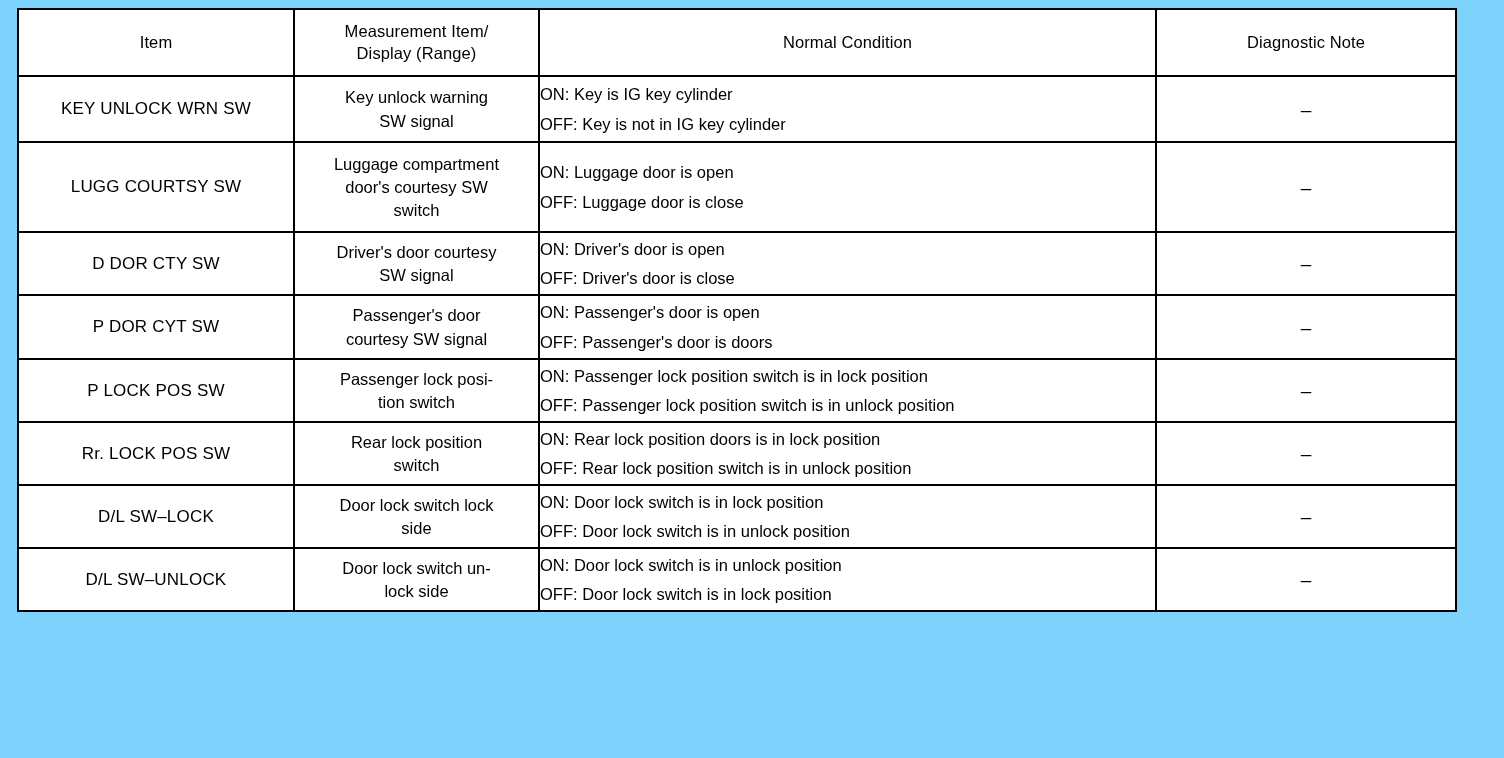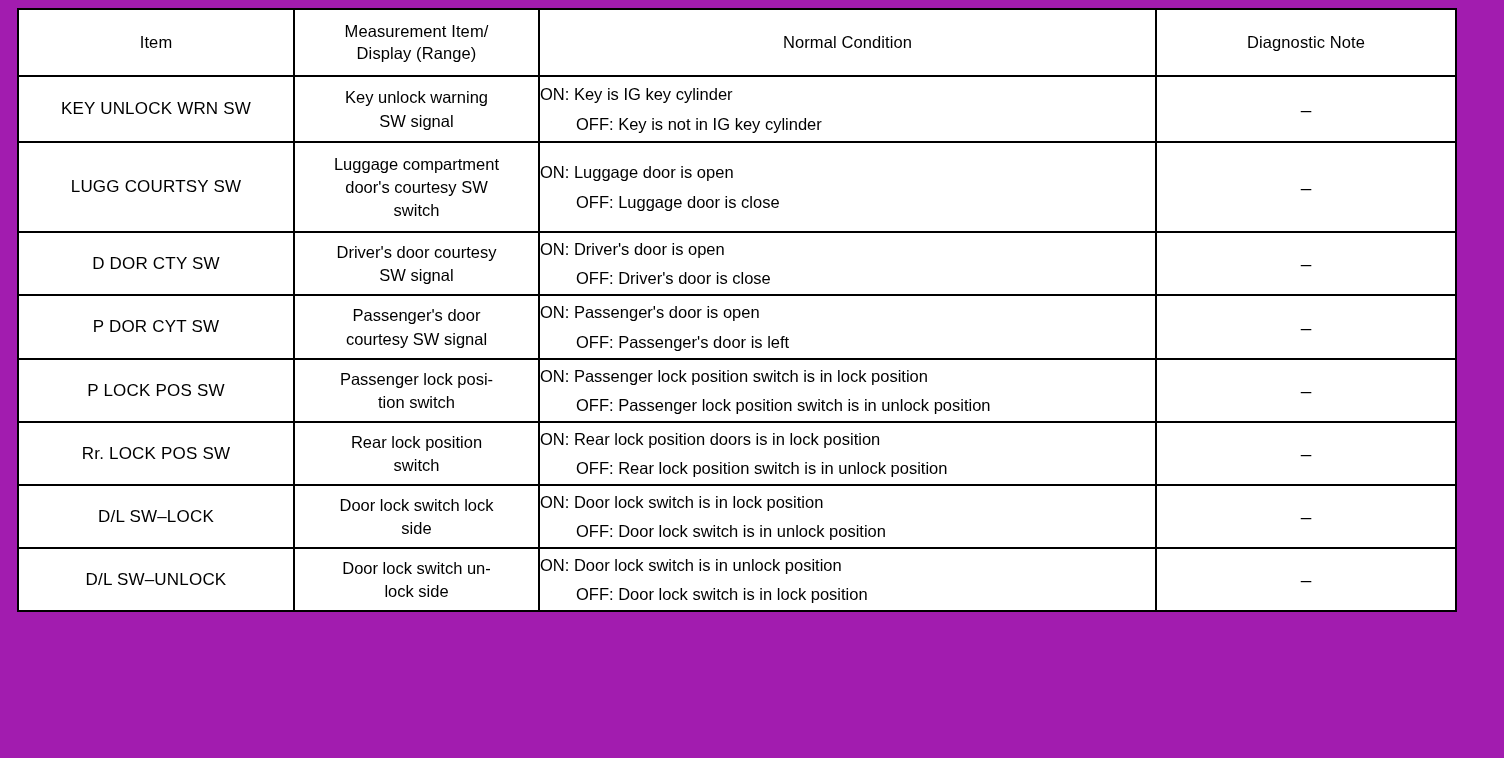--- a/index.html
+++ b/index.html
@@ -12,21 +12,21 @@
     height: 758px;
     font-family: "Liberation Sans", sans-serif;
     color: #000000;
     overflow: hidden;
   }
 
   #page {
     position: relative;
     width: 1504px;
     height: 758px;
-    background: #a21caf;
+    background: #7dd3fc;
   }
 
   table.spec-table {
     position: absolute;
     left: 17px;
     top: 8px;
     width: 1438px;
     border-collapse: collapse;
     table-layout: fixed;
     background: #ffffff;
@@ -83,21 +83,21 @@
   td.cell-note {
     text-align: center;
     font-size: 19px;
     line-height: 1;
   }
 
   td.cell-meas .ln,
   td.cell-norm .ln {
     display: block;
   }
-  td.cell-norm .ln + .ln { margin-top: 7px; padding-left: 36px; }
+  td.cell-norm .ln + .ln { margin-top: 7px; }
   td.cell-meas .ln + .ln { margin-top: 1px; }
 
   
   tr.r0 td { height: 64px; }
   tr.r1 td { height: 88px; }
   tr.r2 td { height: 61px; }
   tr.r3 td { height: 62px; }
   tr.r4 td { height: 62px; }
   tr.r5 td { height: 61px; }
   tr.r6 td { height: 61px; }
@@ -178,21 +178,21 @@
       </tr>
 
       <tr class="r3">
         <td class="cell-item">P DOR CYT SW</td>
         <td class="cell-meas">
           <span class="ln">Passenger's door</span>
           <span class="ln">courtesy SW signal</span>
         </td>
         <td class="cell-norm">
           <span class="ln">ON: Passenger's door is open</span>
-          <span class="ln">OFF: Passenger's door is left</span>
+          <span class="ln">OFF: Passenger's door is doors</span>
         </td>
         <td class="cell-note">–</td>
       </tr>
 
 
       <tr class="r5">
         <td class="cell-item">P LOCK POS SW</td>
         <td class="cell-meas">
           <span class="ln">Passenger lock posi-</span>
           <span class="ln">tion switch</span>

